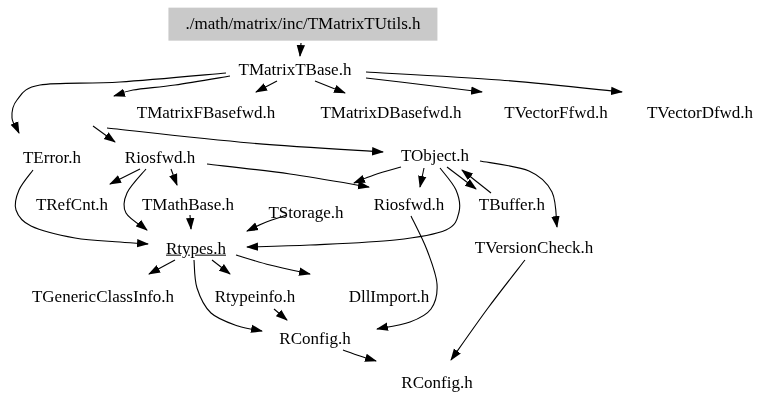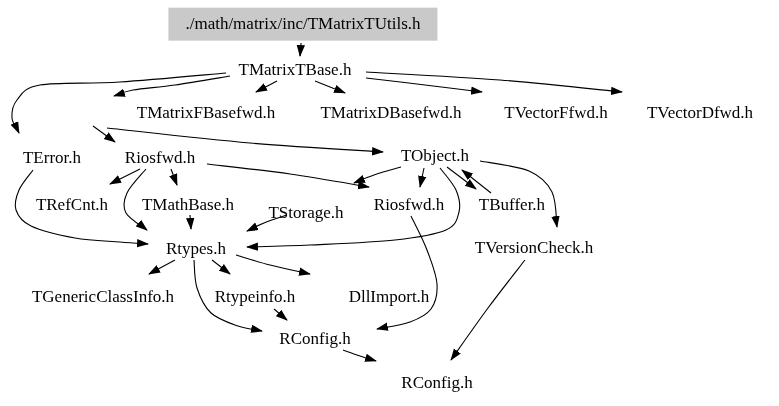--- a/index.html
+++ b/index.html
@@ -78,21 +78,21 @@
       <div class="node" style="left: 556px; top: 113px;">TVectorFfwd.h</div>
       <div class="node" style="left: 700px; top: 113px;">TVectorDfwd.h</div>
       <div class="node" style="left: 52px; top: 158px;">TError.h</div>
       <div class="node" style="left: 160px; top: 158px;">Riosfwd.h</div>
       <div class="node" style="left: 435px; top: 156px;">TObject.h</div>
       <div class="node" style="left: 72px; top: 205px; text-align: center;">TRefCnt.h</div>
       <div class="node" style="left: 188px; top: 205px;">TMathBase.h</div>
       <div class="node" style="left: 306px; top: 205px; margin-top: 8px;">TStorage.h</div>
       <div class="node" style="left: 409px; top: 205px;">Riosfwd.h</div>
       <div class="node" style="left: 512px; top: 205px;">TBuffer.h</div>
-      <div class="node" style="left: 196px; top: 249px;">Rtypes.h</div>
+      <div class="node" style="left: 196px; top: 249px; text-decoration: underline;">Rtypes.h</div>
       <div class="node" style="left: 534px; top: 248px;">TVersionCheck.h</div>
       <div class="node" style="left: 103px; top: 297px;">TGenericClassInfo.h</div>
       <div class="node" style="left: 255px; top: 297px;">Rtypeinfo.h</div>
       <div class="node" style="left: 371px; top: 297px; margin-left: 18px;">DllImport.h</div>
       <div class="node" style="left: 315px; top: 339px;">RConfig.h</div>
       <div class="node" style="left: 437px; top: 383px;">RConfig.h</div>
     </div>
 </div>
 
 </body></html>

